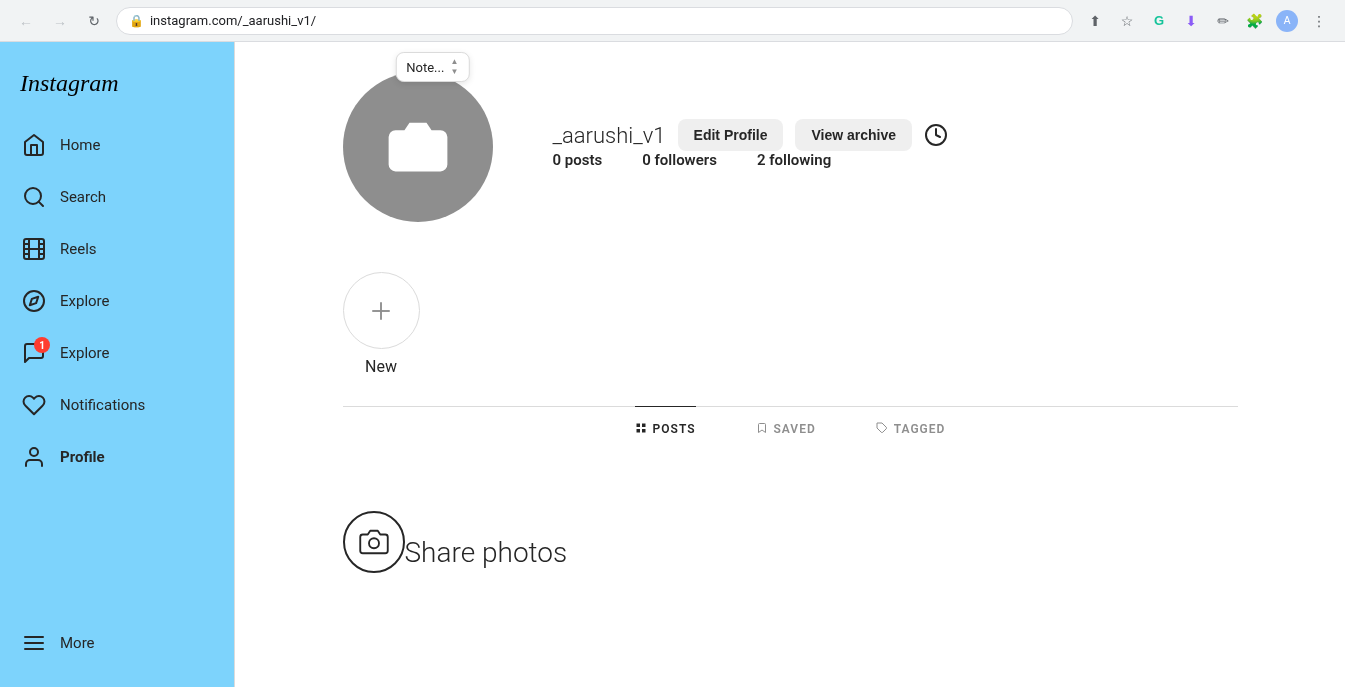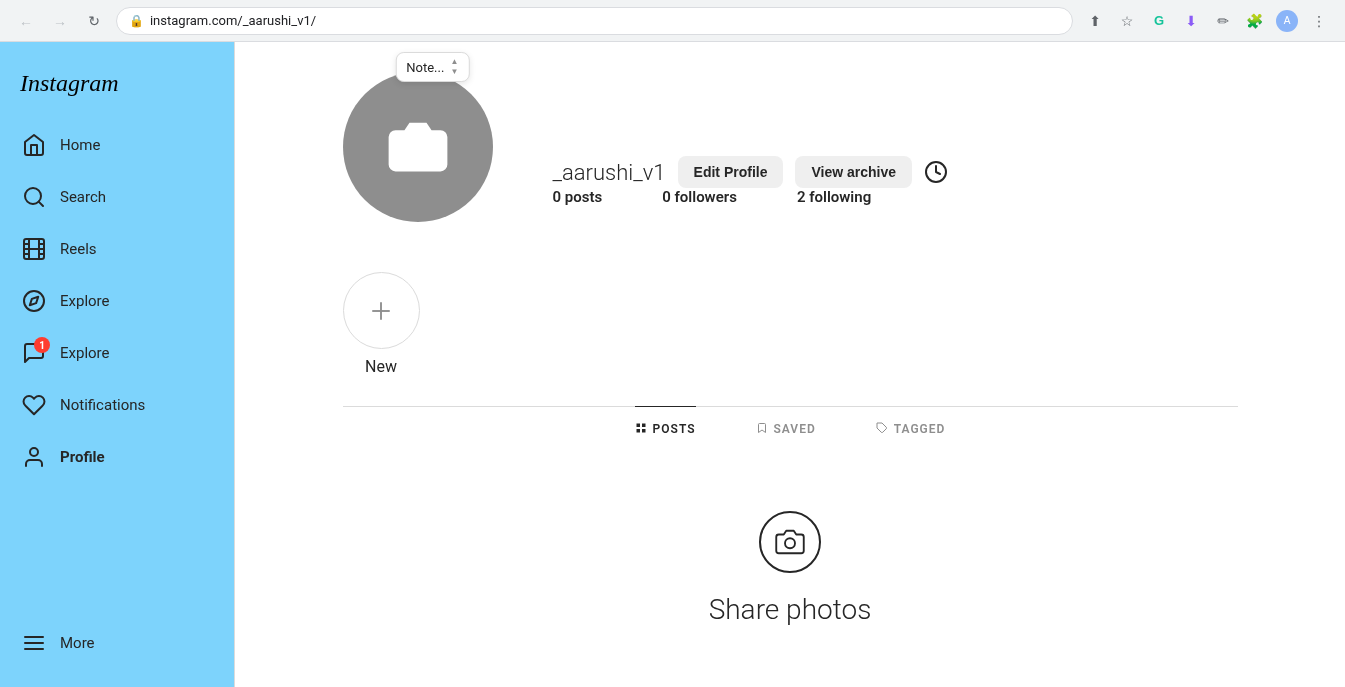--- a/index.html
+++ b/index.html
@@ -131,21 +131,21 @@
 
     
     .profile-section {
       max-width: 935px;
       margin: 0 auto;
       padding: 30px 20px 0 20px;
     }
 
     .profile-header {
       display: flex;
-      align-items: flex-end;
+      align-items: center;
       gap: 60px;
       margin-bottom: 30px;
     }
 
     .profile-avatar-container {
       position: relative;
       flex-shrink: 0;
     }
 
     .profile-avatar {
@@ -209,21 +209,21 @@
       background: none;
       border: none;
       cursor: pointer;
       font-size: 22px;
       color: #262626;
       display: flex; align-items: center;
     }
 
     .profile-stats {
       display: flex;
-      gap: 60px;
+      gap: 40px;
       margin-bottom: 16px;
     }
     .stat-item { font-size: 15px; color: #262626; }
     .stat-item span { font-weight: 600; }
 
     
     .highlights-row {
       display: flex;
       gap: 30px;
       padding: 20px 20px 20px 0;
@@ -273,21 +273,21 @@
     }
     .tab-item.active {
       color: #262626;
       border-top-color: #262626;
     }
     .tab-icon { font-size: 14px; }
 
     
     .empty-posts {
       display: flex;
-      flex-direction: column;
+      flex-direction: row;
       align-items: center;
       padding: 60px 0 40px 0;
       color: #262626;
     }
     .empty-camera-icon {
       width: 62px; height: 62px;
       border-radius: 50%;
       border: 2px solid #262626;
       display: flex; align-items: center; justify-content: center;
       font-size: 28px;

